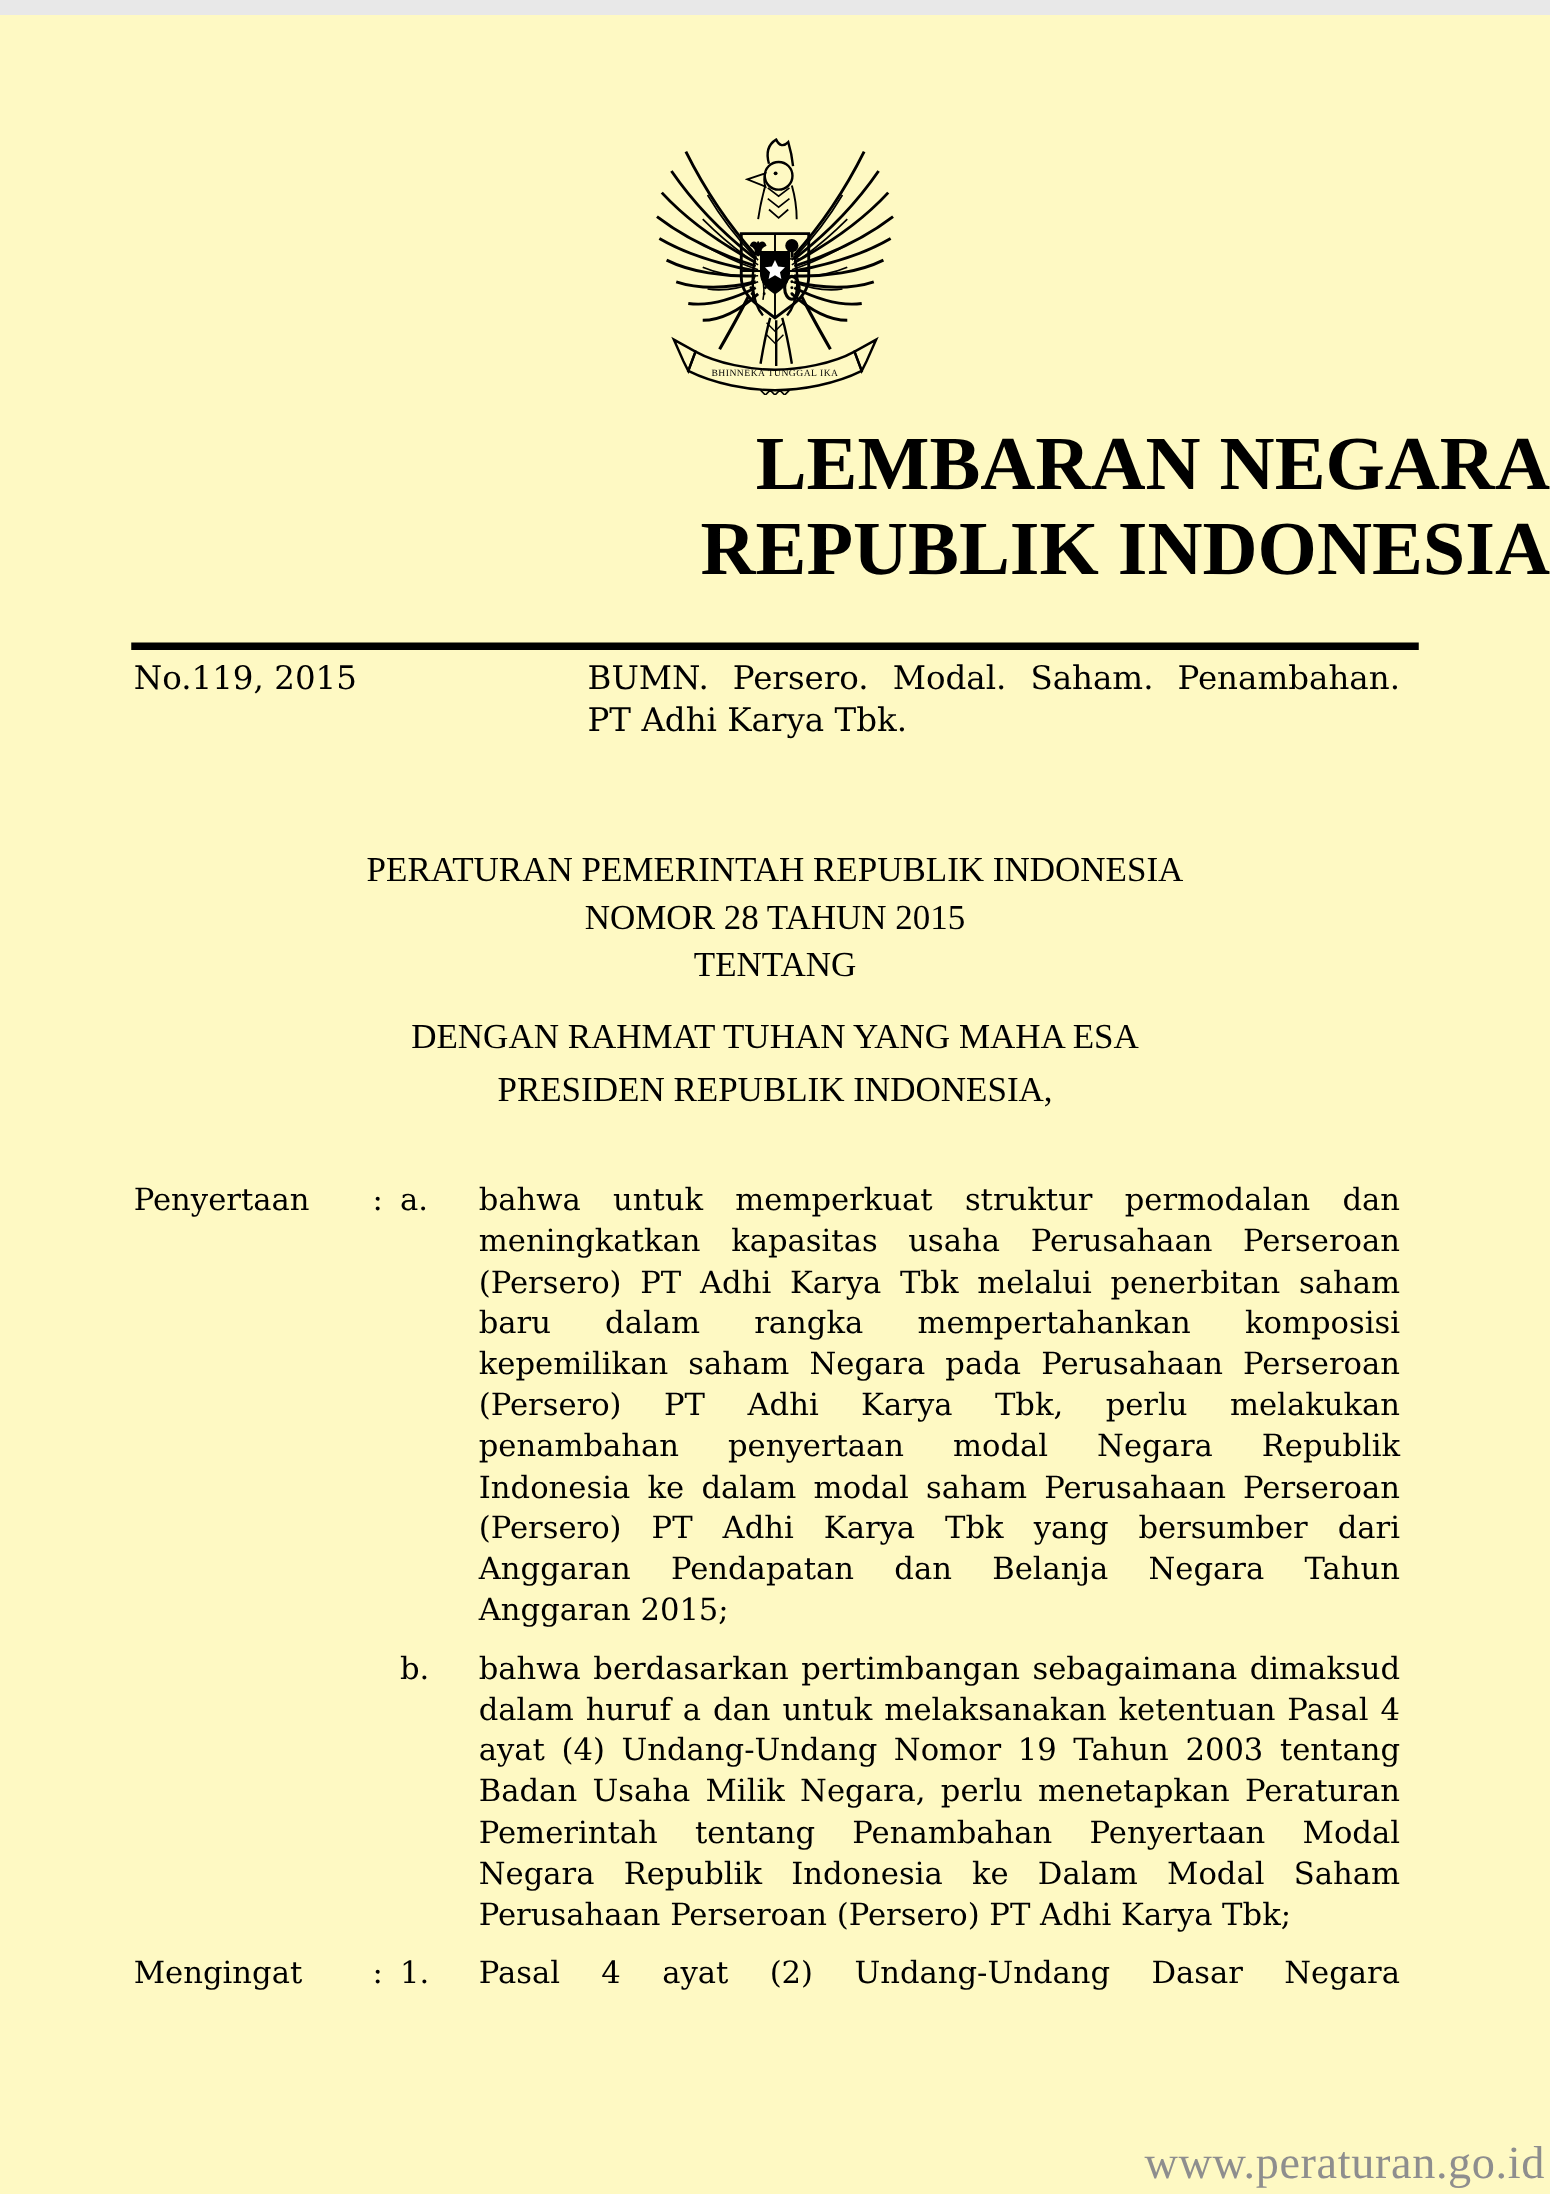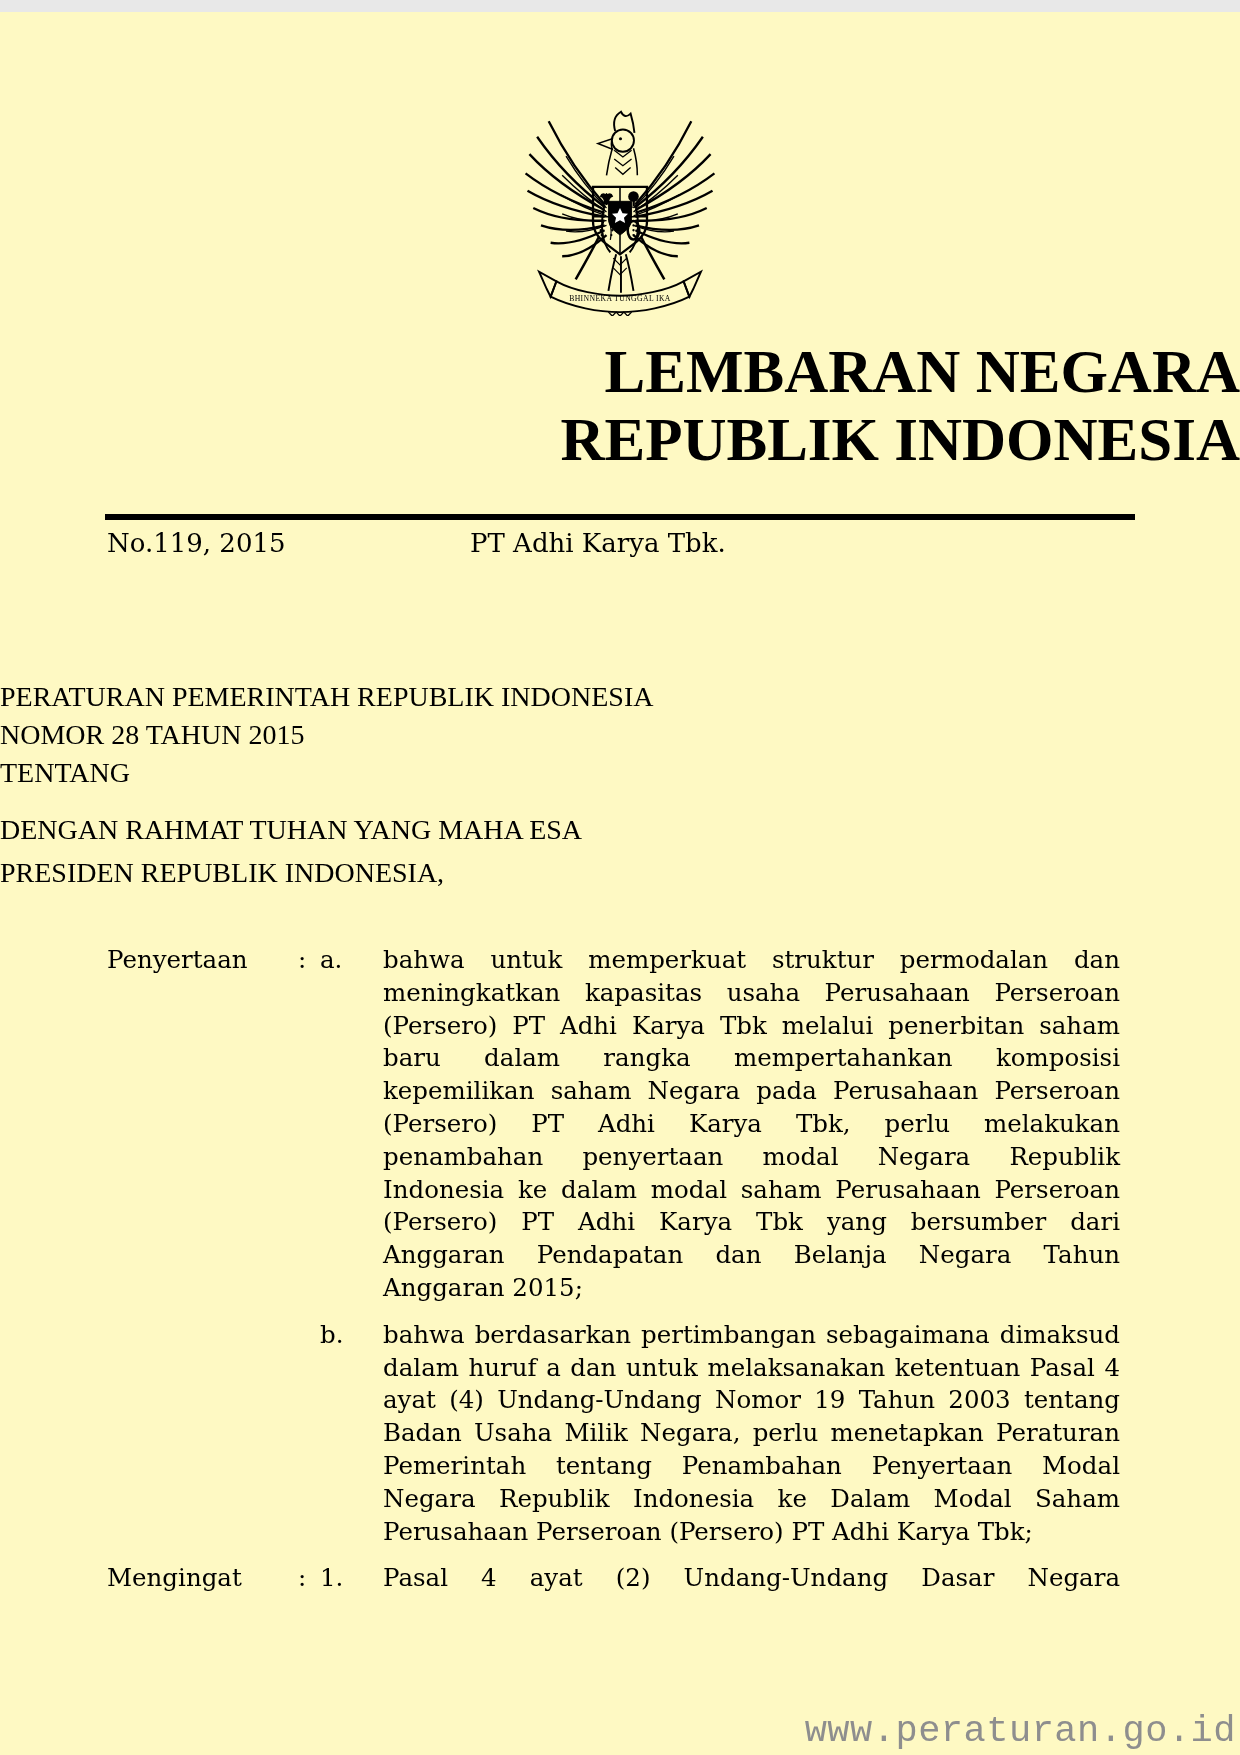--- a/index.html
+++ b/index.html
@@ -36,21 +36,21 @@
     position:absolute;top:514px;left:107px;width:1013px;
     display:flex;align-items:flex-start;
     font-size:26px;line-height:34px;gap:48px;
   }
   .header-no{flex:0 0 auto;}
   .header-subject{margin-left:auto;width:650px;}
   .js-full{text-align:justify;text-align-last:justify;}
   
   .headings{
     position:absolute;top:666px;left:0;width:100%;
-    text-align:left;
+    text-align:center;
     font-family:"Liberation Serif", serif;
     font-size:28px;line-height:38px;
   }
   .headings .gap{height:19px;}
   .headings .presiden{margin-top:5px;}
   
   .clauses{
     position:absolute;top:932px;left:107px;width:1013px;
     font-size:24.5px;line-height:32.8px;
   }
@@ -60,21 +60,21 @@
   }
   .clause-row + .clause-row{margin-top:14px;}
   .clause-text{
     text-align:justify;
     text-justify:inter-word;
   }
   .clause-text.js-last{text-align-last:justify;}
   
   .watermark{
     position:absolute;top:1697px;right:4px;
-    font-family:Liberation Mono, monospace;
+    font-family:Liberation Serif, serif;
     font-size:37px;line-height:44px;
     color:#8e8e8e;
     letter-spacing:0.5px;
   }
 </style>
 </head>
 <body>
 
 <div class="page">
 
@@ -174,20 +174,21 @@
   <div class="masthead">
     <div>LEMBARAN NEGARA</div>
     <div>REPUBLIK INDONESIA</div>
   </div>
 
   <div class="rule"></div>
 
   <div class="header-row">
     <div class="header-no">No.119, 2015</div>
     <div class="header-subject">
+      <div class="js-full">BUMN. Persero. Modal. Saham. Penambahan.</div>
       <div>PT Adhi Karya Tbk.</div>
     </div>
   </div>
 
   <div class="headings">
     <div>PERATURAN PEMERINTAH REPUBLIK INDONESIA</div>
     <div>NOMOR 28 TAHUN 2015</div>
     <div>TENTANG</div>
     <div class="gap"></div>
     <div>DENGAN RAHMAT TUHAN YANG MAHA ESA</div>

